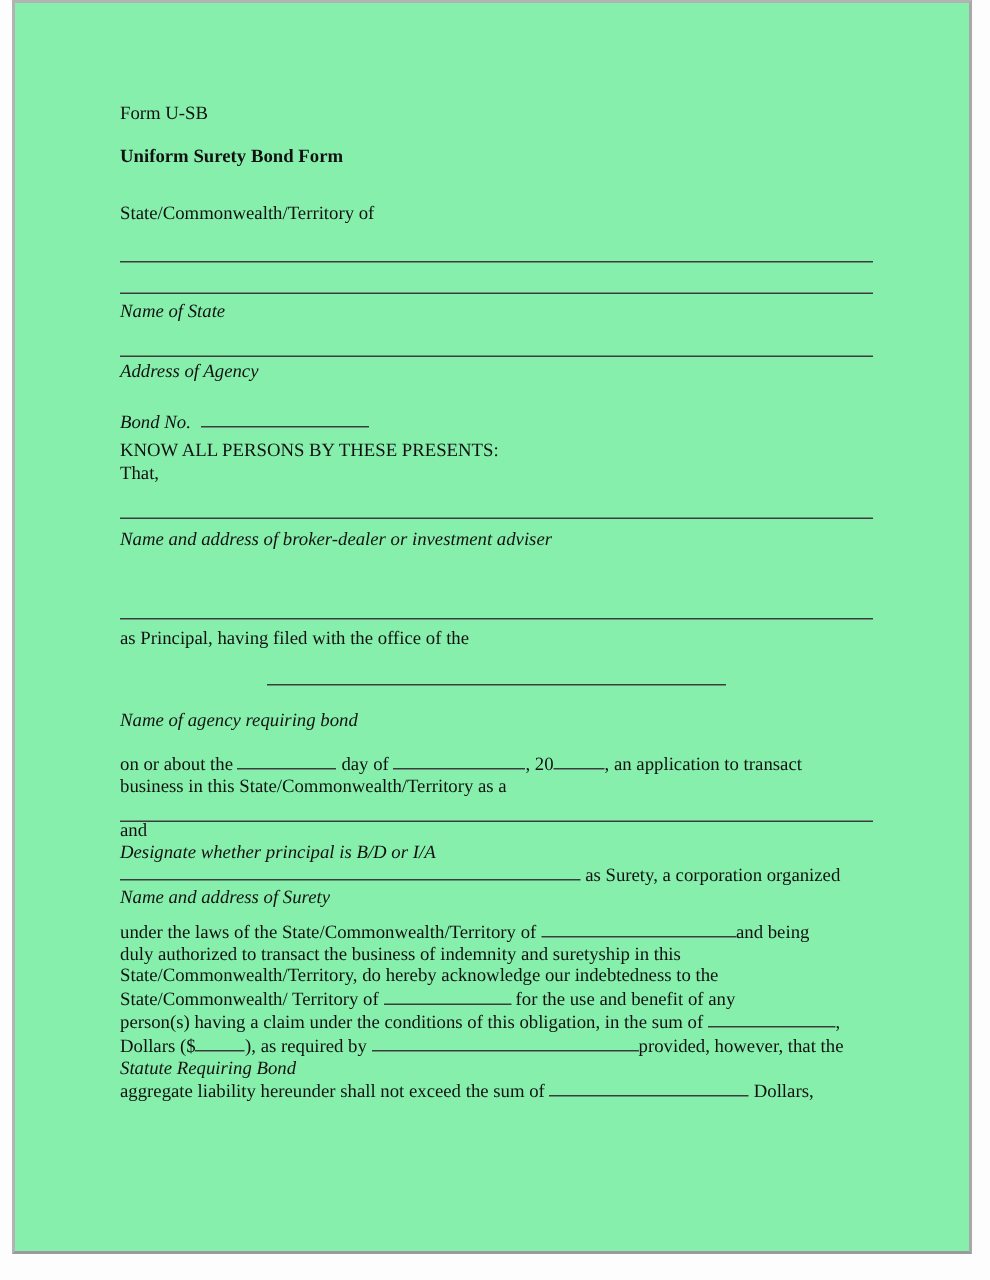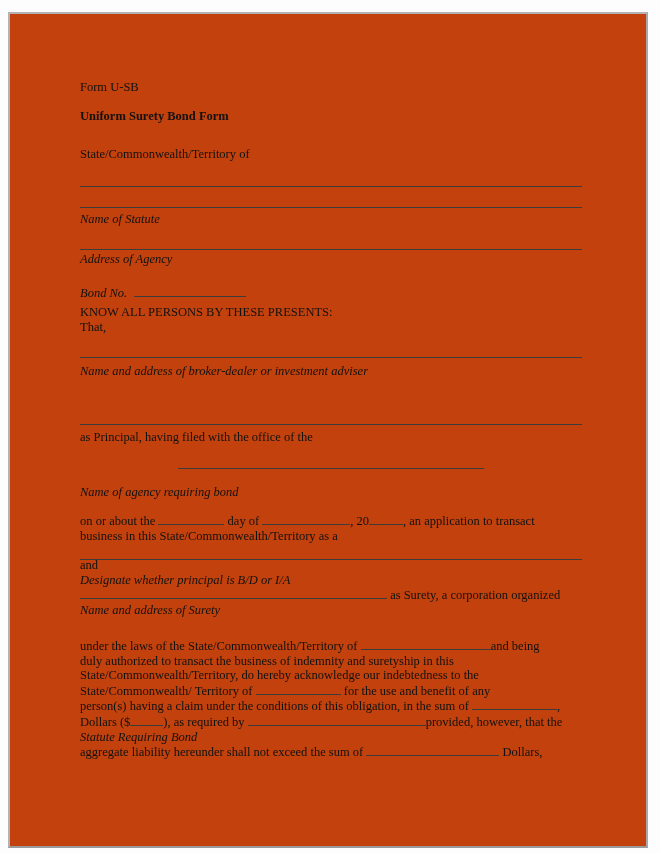--- a/index.html
+++ b/index.html
@@ -6,24 +6,24 @@
     margin: 0;
     padding: 0;
     background: #fdfdfd;
     width: 660px;
     height: 853px;
     overflow: hidden;
   }
   .page {
     position: absolute;
     left: 8px;
-    top: 12px;
+    top: 0;
     width: 636px;
     height: 832px;
-    background: #c2410c;
+    background: #86efac;
     border: 2px solid #b3b3b3;
     border-bottom-color: #9a9a9a;
     border-right-color: #a8a8a8;
     box-sizing: content-box;
   }
   .content {
     margin-left: 70px;
     margin-right: 64px;
     font-family: "Liberation Serif", "DejaVu Serif", serif;
     font-size: 12.5px;
@@ -62,21 +62,21 @@
 
     <div class="row left" style="margin-top:66px">Form U-SB</div>
 
     <div class="row center bold" style="margin-top:14px">Uniform Surety Bond Form</div>
 
     <div class="row left" style="margin-top:23px">State/Commonwealth/Territory of</div>
 
     <div class="rule" style="margin-top:24px"></div>
     <div class="rule" style="margin-top:20px"></div>
 
-    <div class="row center italic" style="margin-top:4px">Name of Statute</div>
+    <div class="row center italic" style="margin-top:4px">Name of State</div>
 
     <div class="rule" style="margin-top:22px"></div>
 
     <div class="row center italic" style="margin-top:2px">Address of Agency</div>
 
     <div class="row left" style="margin-top:18px">
       <span class="italic">Bond No.</span>
       <span class="blank" style="width:112px;margin-left:4px"></span>
     </div>
 
@@ -107,21 +107,21 @@
 
     <div class="block4 center" style="margin-top:-2px">
       <div>and</div>
       <div class="italic">Designate whether principal is B/D or I/A</div>
       <div>
         <span class="blank" style="width:307px"></span><span> as Surety, a corporation organized</span>
       </div>
       <div class="italic">Name and address of Surety</div>
     </div>
 
-    <div class="para center" style="margin-top:21px">
+    <div class="para center" style="margin-top:8px">
       <div>
         <span>under the laws of the State/Commonwealth/Territory of </span><span class="blank" style="width:130px"></span><span>and being</span>
       </div>
       <div>duly authorized to transact the business of indemnity and suretyship in this</div>
       <div>State/Commonwealth/Territory, do hereby acknowledge our indebtedness to the</div>
       <div>
         <span>State/Commonwealth/ Territory of </span><span class="blank" style="width:85px"></span><span> for the use and benefit of any</span>
       </div>
       <div>
         <span>person(s) having a claim under the conditions of this obligation, in the sum of </span><span class="blank" style="width:85px"></span><span>,</span>

